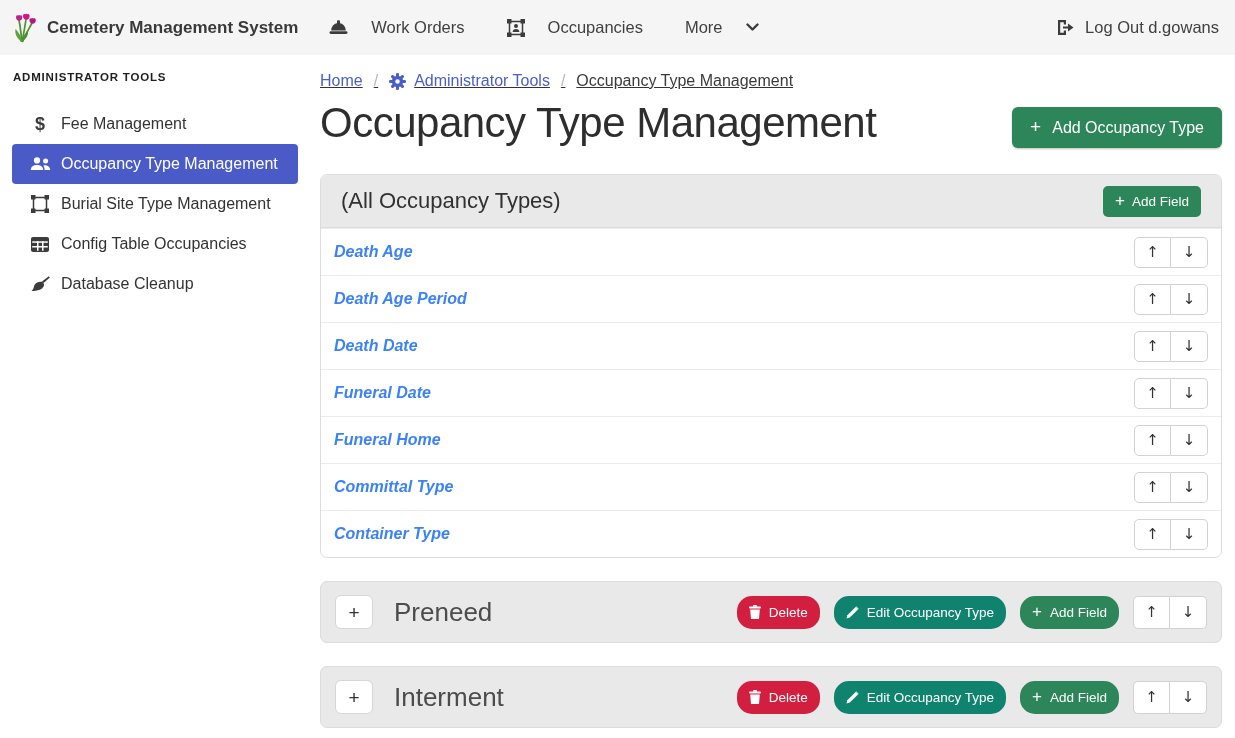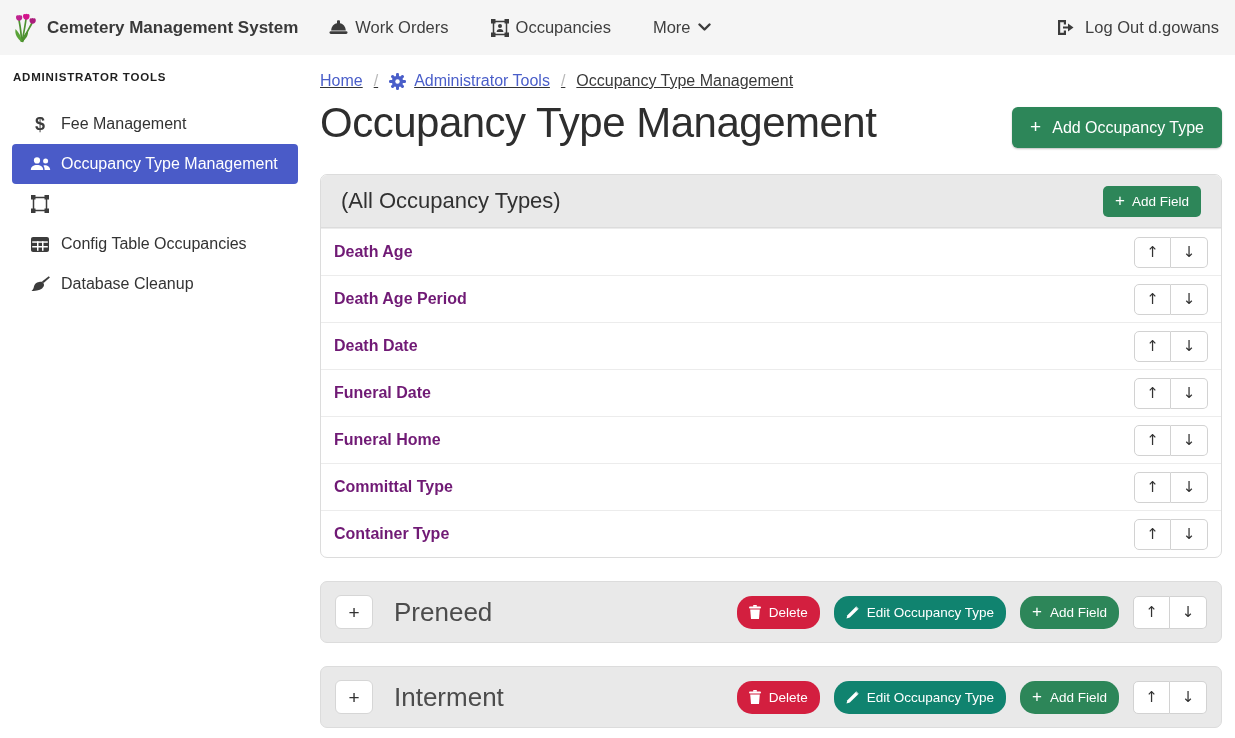--- a/index.html
+++ b/index.html
@@ -12,21 +12,21 @@
   }
   
   .navbar {
     height: 55px; background: #f5f5f5;
     display: flex; align-items: center; padding: 0 12px;
   }
   .brand { display: flex; align-items: center; gap: 9px; cursor: pointer; }
   .brand-title { font-size: 17px; font-weight: 700; color: #393939; }
   .nav-links { display: flex; align-items: center; margin-left: 10px; }
   .nav-link {
-    display: flex; align-items: center; gap: 7px; padding: 0 21px;
+    display: flex; align-items: center; gap: 23px; padding: 0 21px;
     font-size: 16.5px; color: #3f3f3f; cursor: pointer; height: 55px;
   }
   .logout {
     margin-left: auto; display: flex; align-items: center; gap: 10px;
     font-size: 16.5px; color: #3f3f3f; cursor: pointer; padding-right: 4px;
   }
   .nav-icon { display: flex; align-items: center; color: #3c3c3c; }
   
   .layout { display: flex; height: 683px; }
   .sidebar { width: 310px; flex: none; padding: 8px 12px 0; background: #fff; }
@@ -76,21 +76,21 @@
     background: #e9e9e9; border-bottom: 1px solid #dcdcdc;
     display: flex; align-items: center; justify-content: space-between;
     height: 53px; padding: 0 20px;
   }
   .card-title { font-size: 22px; color: #313131; }
   .field-row {
     display: flex; align-items: center; justify-content: space-between;
     height: 47px; padding: 0 13px; border-top: 1px solid #ececec;
   }
   .field-row:first-of-type { border-top: none; }
-  .field-link { color: #701a75; font-weight: 700; font-size: 16px; cursor: pointer; }
+  .field-link { color: #3b82f6; font-weight: 700; font-size: 16px; cursor: pointer; font-style: italic; }
   .updown { display: inline-flex; }
   .updown .arrow-btn {
     width: 37px; height: 31px; background: #fff; border: 1px solid #d2d2d2;
     color: #333; font-size: 15px; cursor: pointer; padding: 0;
     font-family: "DejaVu Sans", sans-serif; line-height: 1;
   }
   .updown .arrow-btn:first-child { border-radius: 5px 0 0 5px; }
   .updown .arrow-btn:last-child { border-radius: 0 5px 5px 0; border-left: none; }
   .updown.lg .arrow-btn { height: 33px; }
   
@@ -198,20 +198,21 @@
     <div class="side-item">
       <span class="side-icon">
         <svg width="18" height="18" viewBox="0 0 18 18" fill="currentColor">
           <rect x="2.5" y="2.5" width="13" height="13" fill="none" stroke="currentColor" stroke-width="1.5"></rect>
           <rect x="0" y="0" width="4.5" height="4.5"></rect>
             <rect x="13.5" y="0" width="4.5" height="4.5"></rect>
           <rect x="0" y="13.5" width="4.5" height="4.5"></rect>
             <rect x="13.5" y="13.5" width="4.5" height="4.5"></rect>
         </svg>
       </span>
+      <span>Burial Site Type Management</span>
     </div>
 
     <div class="side-item">
       <span class="side-icon">
         <svg width="18" height="15" viewBox="0 0 18 15" fill="currentColor">
           <path d="M0 2 C0 0.9 0.9 0 2 0 L16 0 C17.1 0 18 0.9 18 2 L18 13 C18 14.1 17.1 15 16 15 L2 15 C0.9 15 0 14.1 0 13 Z"></path>
           <rect x="1.2" y="4.3" width="15.6" height="1.5" fill="#fff"></rect>
           <rect x="1.2" y="9" width="15.6" height="1.5" fill="#fff"></rect>
           <rect x="6" y="4.3" width="1.5" height="9.5" fill="#fff"></rect>
           <rect x="11" y="4.3" width="1.5" height="9.5" fill="#fff"></rect>

